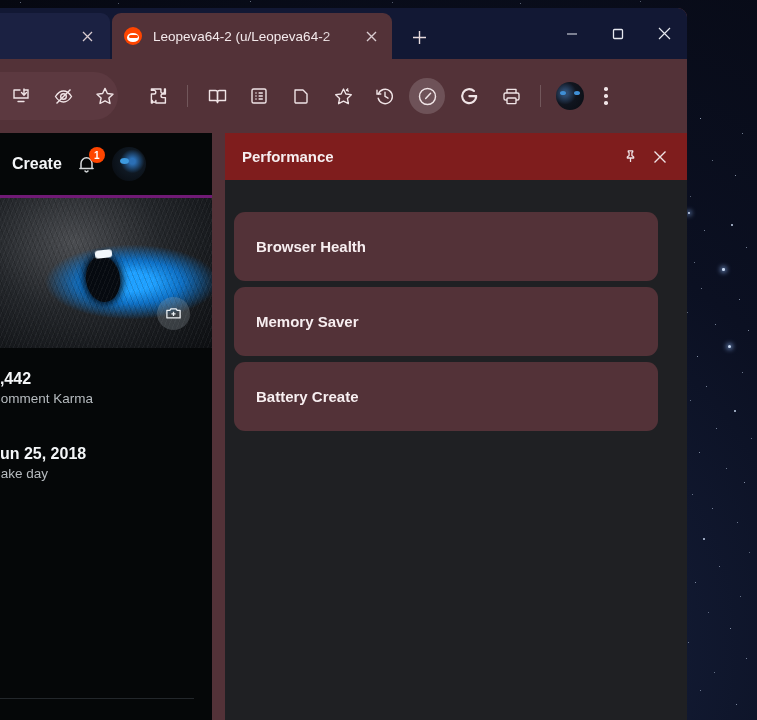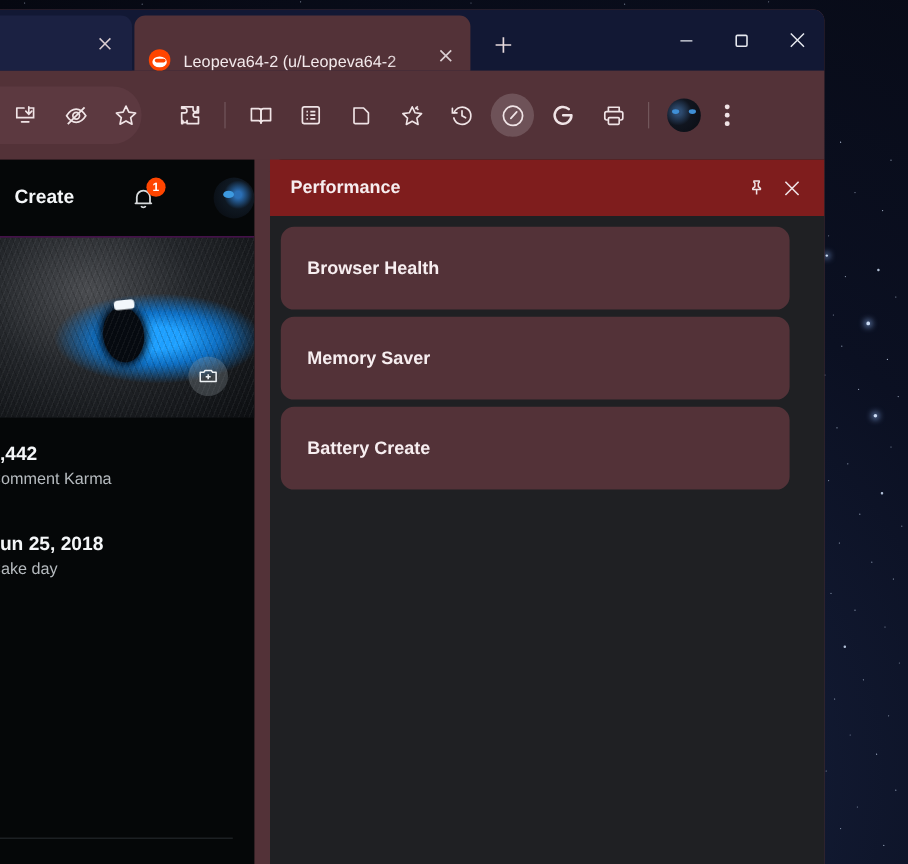--- a/index.html
+++ b/index.html
@@ -45,21 +45,20 @@
     position: absolute; top: 5px; height: 46px;
     display: flex; align-items: center;
     border-radius: 9px 9px 0 0;
   }
   .tab.bg  { left: -60px; width: 170px; background: #1b2142; }
   .tab.bg .tabclose { position: absolute; right: 10px; }
   .tab.active {
     left: 112px; width: 280px;
     background: #533238;
     padding: 0 8px 0 12px;
-    align-items: flex-end;
   }
   .reddit-fav {
     width: 18px; height: 18px; border-radius: 50%;
     background: #ff4500; flex: 0 0 18px;
     position: relative; margin-right: 11px;
   }
   .reddit-fav::before {
     content: ""; position: absolute;
     left: 3px; top: 5.5px; width: 12px; height: 9px;
     background: #fff; border-radius: 50% 50% 48% 48%;
@@ -158,22 +157,21 @@
 
   
   #page {
     width: 212px; flex: 0 0 212px;
     background: #050708;
     position: relative; overflow: hidden;
   }
   #page-header {
     height: 65px; display: flex; align-items: center;
     padding-left: 2px; gap: 10px;
-    border-bottom: 1px solid #701a75;
-    justify-content: space-between;
+    border-bottom: 3px solid #701a75;
   }
   #create-btn {
     font-size: 16px; font-weight: bold; color: #f4f6f8;
     margin-left: 10px; white-space: nowrap;
   }
   #bell-wrap { position: relative; width: 30px; height: 30px; color: #d7dadc;
                display:flex; align-items:center; justify-content:center; }
   #bell-badge {
     position: absolute; right: -3px; top: -2px;
     min-width: 16px; height: 16px; padding: 0 4px;
@@ -244,21 +242,21 @@
     background: #7f1d1d;
   }
   #panel-title {
     flex: 1 1 auto; font-size: 15px; font-weight: bold; color: #f6edef;
   }
   .panel-hdr-btn {
     width: 30px; height: 30px;
     display: flex; align-items: center; justify-content: center;
     color: #efe2e5; border-radius: 50%;
   }
-  #panel-body { padding: 9px 29px 0 9px; }
+  #panel-body { padding: 9px 29px 0 9px; margin-top: 23px; }
   .card {
     background: #533238;
     border-radius: 11px;
     height: 69px;
     display: flex; align-items: center;
     padding-left: 22px;
     margin-bottom: 6px;
   }
   .card-label { font-size: 15px; font-weight: bold; color: #f7eef0; }
 </style>

